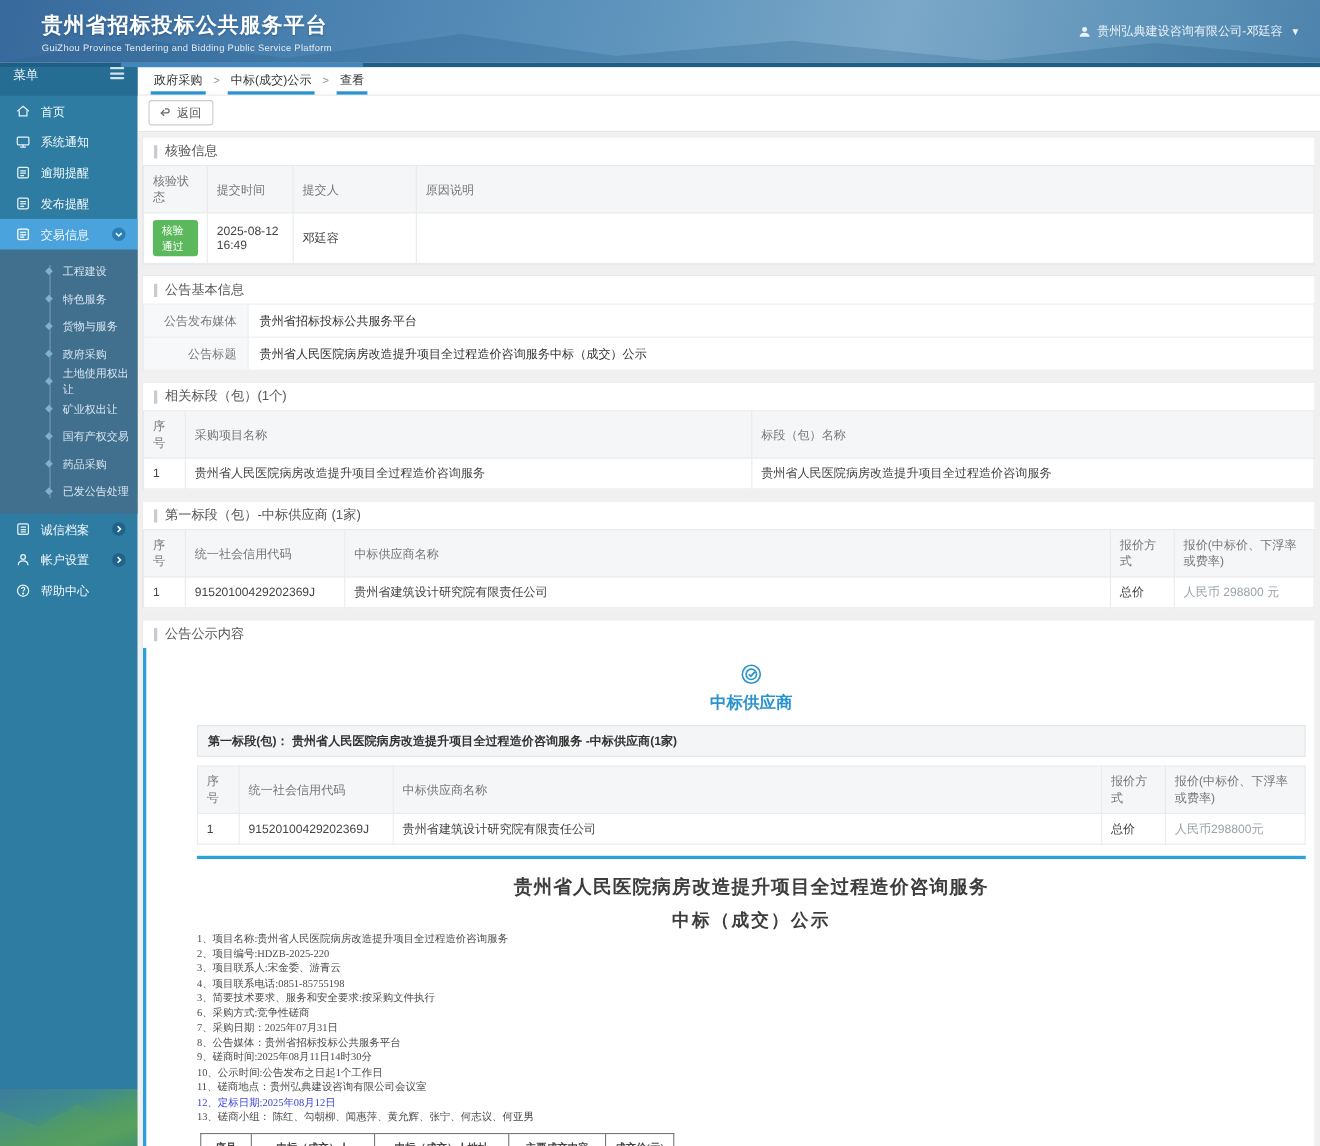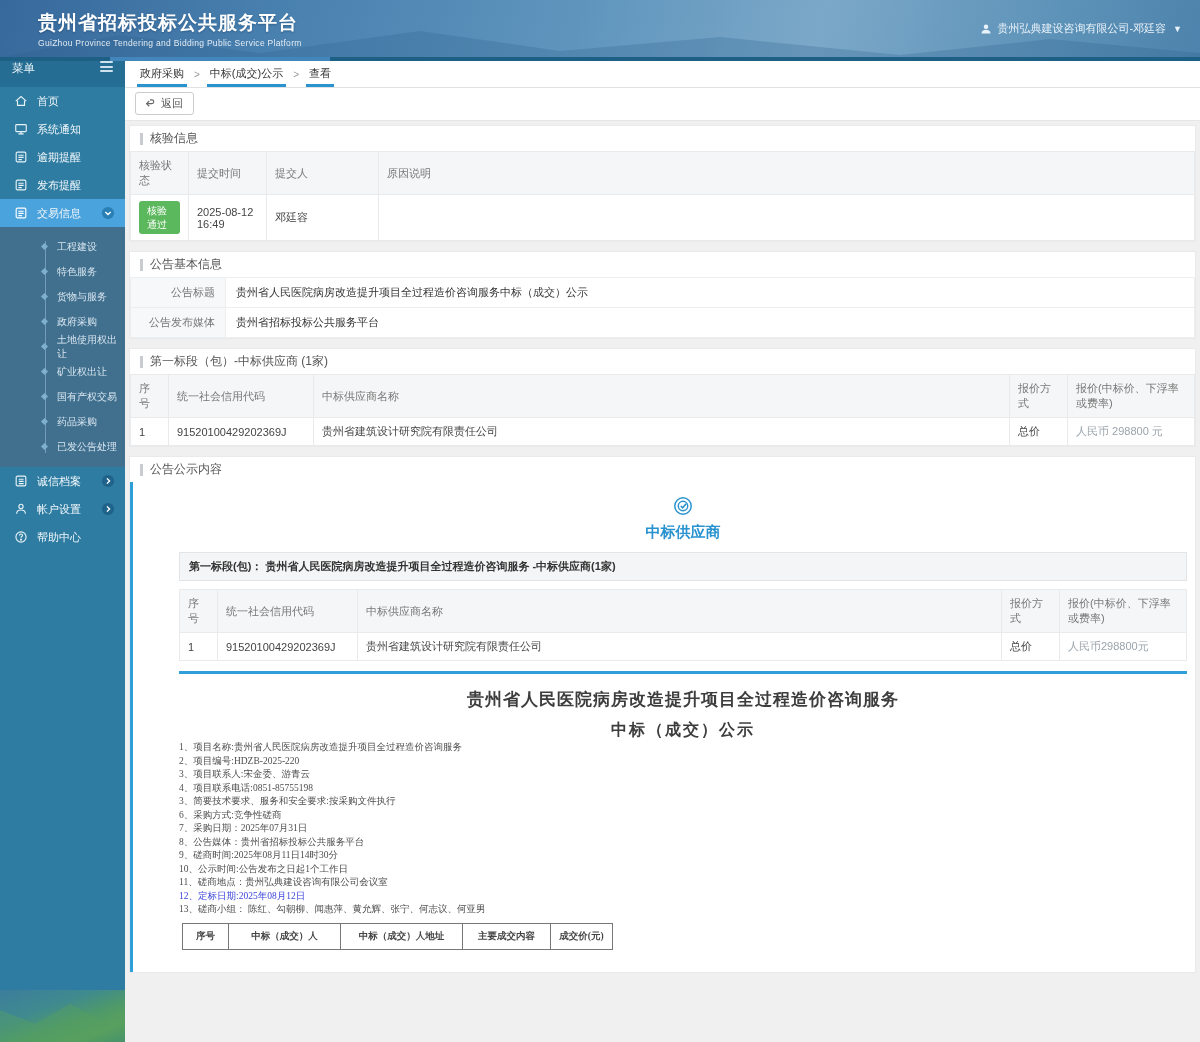--- a/index.html
+++ b/index.html
@@ -336,31 +336,53 @@
             </tr>
           </tbody>
             </table>
         </div>
 
         <div class="panel">
           <div class="panel-title">公告基本信息</div>
           <table class="kv">
             <tbody>
                 <tr>
+              <td class="k">公告发布媒体</td>
+              <td class="v">贵州省招标投标公共服务平台</td>
+            </tr>
+            <tr>
               <td class="k">公告标题</td>
               <td class="v">贵州省人民医院病房改造提升项目全过程造价咨询服务中标（成交）公示</td>
             </tr>
-            <tr>
-              <td class="k">公告发布媒体</td>
-              <td class="v">贵州省招标投标公共服务平台</td>
-            </tr>
           </tbody>
             </table>
         </div>
 
+        <div class="panel">
+          <div class="panel-title">相关标段（包）(1个)</div>
+          <table class="grid">
+            <colgroup>
+                <col style="width:38px">
+                <col style="width:515px">
+                <col>
+              </colgroup>
+            <tbody>
+                <tr>
+              <th>序号</th>
+              <th>采购项目名称</th>
+              <th>标段（包）名称</th>
+            </tr>
+            <tr>
+              <td>1</td>
+              <td>贵州省人民医院病房改造提升项目全过程造价咨询服务</td>
+              <td>贵州省人民医院病房改造提升项目全过程造价咨询服务</td>
+            </tr>
+          </tbody>
+            </table>
+        </div>
 
         <div class="panel">
           <div class="panel-title">第一标段（包）-中标供应商 (1家)</div>
           <table class="grid">
             <colgroup>
                 <col style="width:38px">
                 <col style="width:145px">
                 <col>
                 <col style="width:58px">
                 <col style="width:127px">

